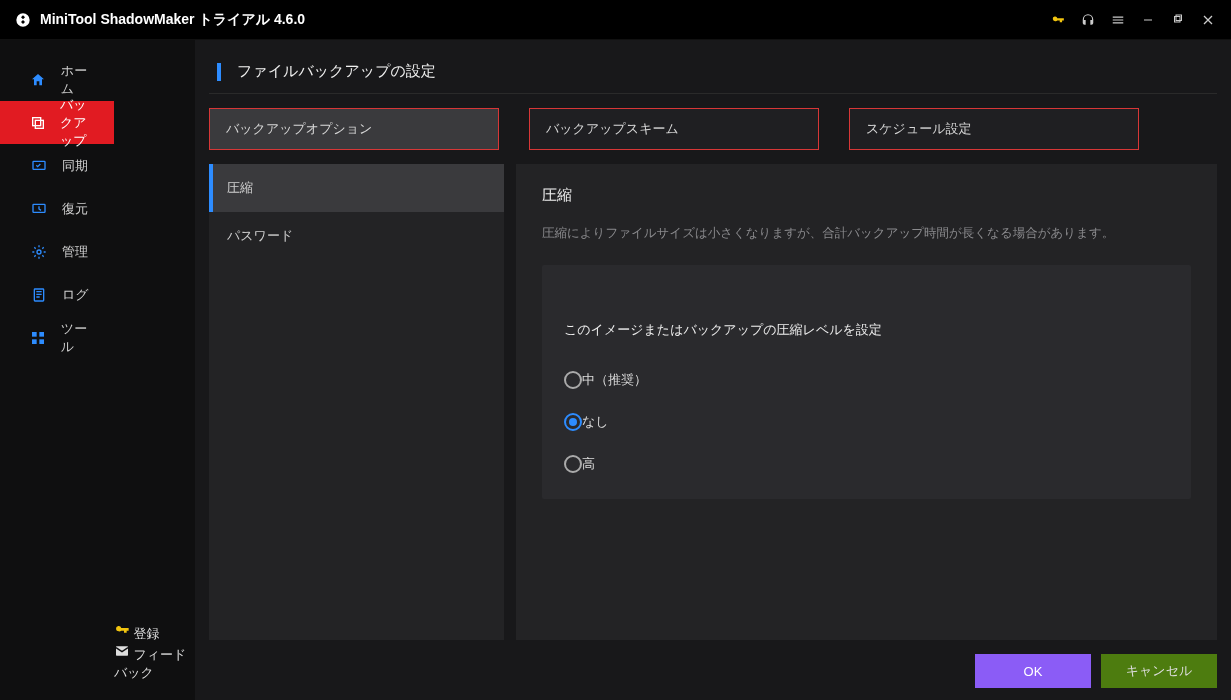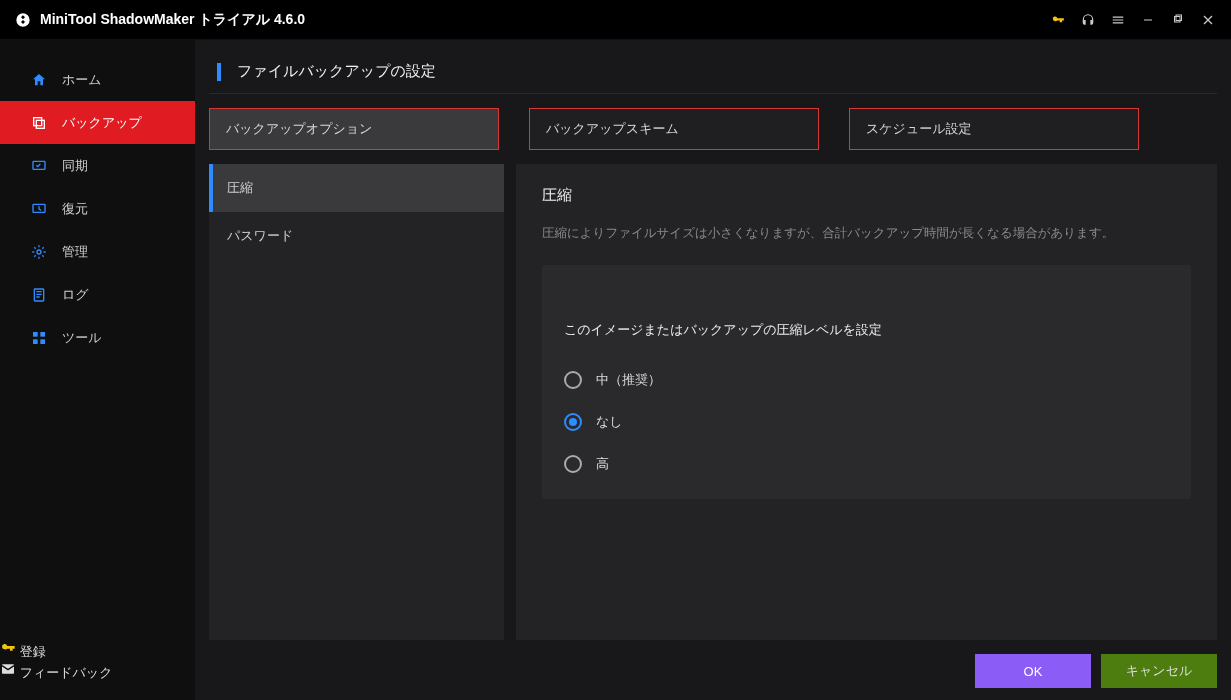--- a/index.html
+++ b/index.html
@@ -28,21 +28,21 @@
   .titlebar .btn { width: 26px; height: 26px; display:flex; align-items:center; justify-content:center; color:#ccc; font-size:13px; margin-left:4px; cursor:pointer; }
   .titlebar .btn.key { color:#f1c40f; font-size:12px; }
 
   .body { flex: 1; display: flex; min-height: 0; }
 
   
   .sidebar {
     width: 195px;
     background: #0f0f10;
     display: flex;
-    flex-direction: column;
+    flex-direction: row;
     padding-top: 18px;
   }
   .nav { display:flex; flex-direction:column; }
   .nav .item {
     display:flex; align-items:center;
     height: 43px;
     padding: 0 16px 0 30px;
     color:#d0d0d0;
     cursor:pointer;
     gap:14px;
@@ -108,21 +108,21 @@
   }
   .panel h3 { font-weight:400; font-size:15px; color:#eee; margin-bottom:18px; }
   .panel .desc { color:#8a8a8d; font-size:12.5px; margin-bottom:22px; line-height:1.6; }
   .groupbox {
     background:#2a2a2d;
     border-radius:2px;
     padding:20px 22px 14px 22px;
   }
   .groupbox .gtitle { color:#eee; font-size:13px; margin-bottom:20px;margin-top:36px; }
   .radio {
-    display:flex; align-items:center; gap:14px;
+    display:flex; align-items:center; gap:0;
     padding:12px 0;
     cursor:pointer;
     color:#ddd;
   }
   .radio .circle {
     width:18px; height:18px;
     border:2px solid #aaa;
     border-radius:50%;
     display:flex; align-items:center; justify-content:center;
   }

